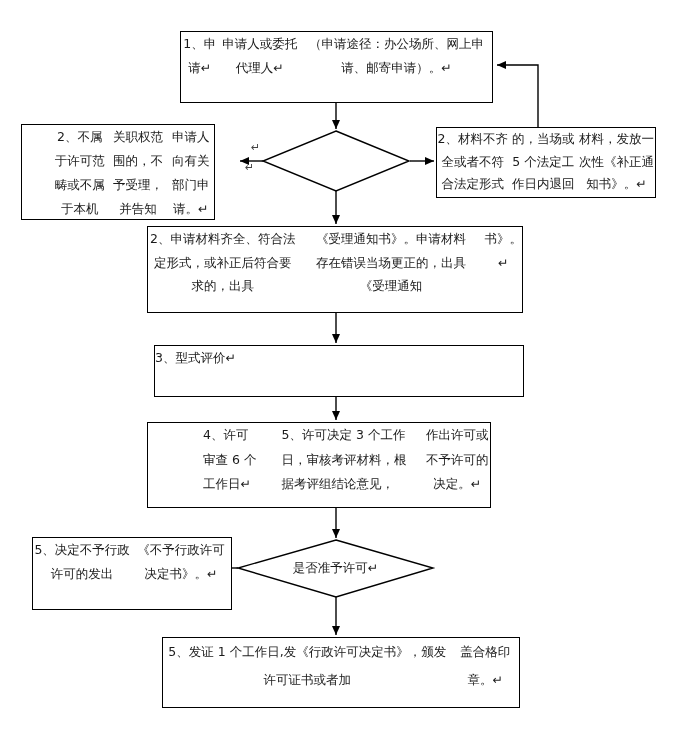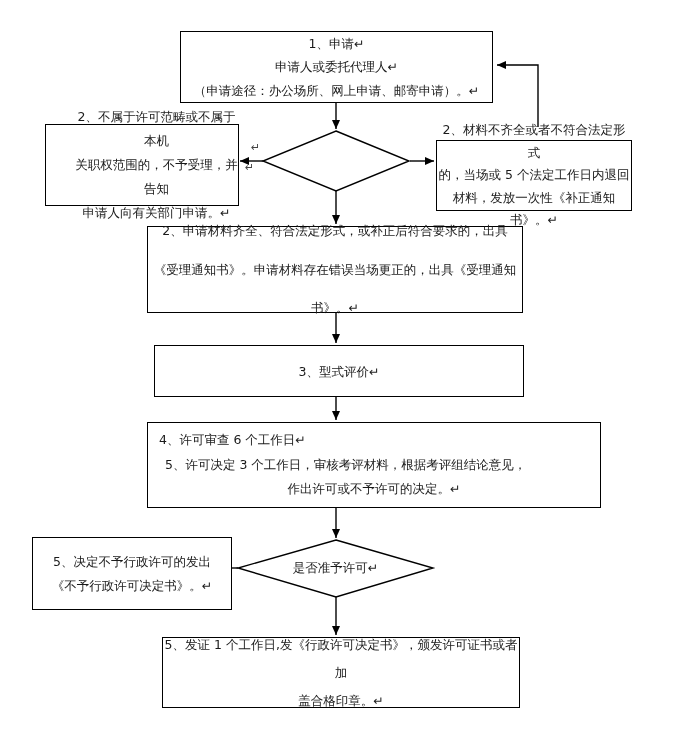--- a/index.html
+++ b/index.html
@@ -8,29 +8,29 @@
     width: 674px; height: 745px; position: relative; overflow: hidden;
     font-family: "DejaVu Sans", sans-serif;
     color: #1a1a1a; font-size: 12.5px;
   }
   .canvas { position: absolute; left: 0; top: 0; width: 674px; height: 745px; }
   svg.wires { position: absolute; left: 0; top: 0; z-index: 1; }
 
   .box {
     position: absolute; z-index: 2;
     border: 1.5px solid #000; background: #fff;
-    display: flex; flex-direction: column; justify-content: center;
+    display: flex; flex-direction: row; 
     text-align: center; line-height: 23px;
   }
   #b1  { left: 180px; top: 31px;  width: 313px; height: 72px;  line-height: 23.5px; }
-  #b2l { left: 45px;  top: 124px; width: 194px; height: 82px;  line-height: 24px; padding-left: 29px; }
-  #b2r { left: 436px; top: 140px; width: 196px; height: 71px;  line-height: 22.5px; }
+  #b2l { left: 21px;  top: 124px; width: 194px; height: 96px;  line-height: 24px; padding-left: 29px; }
+  #b2r { left: 436px; top: 127px; width: 220px; height: 71px;  line-height: 22.5px; }
   #b2m { left: 147px; top: 226px; width: 376px; height: 87px;  line-height: 23.5px; gap: 15px; }
   #b3  { left: 154px; top: 345px; width: 370px; height: 52px; }
-  #b4  { left: 147px; top: 422px; width: 454px; height: 86px;  line-height: 24.5px; }
+  #b4  { left: 147px; top: 422px; width: 344px; height: 86px;  line-height: 24.5px; padding-left: 44px; }
   #b5l { left: 32px;  top: 537px; width: 200px; height: 73px;  line-height: 24px; }
   #b5b { left: 162px; top: 637px; width: 358px; height: 71px;  line-height: 28px; }
 
   .l-left   { text-align: left; padding-left: 11px; padding-right: 6px; }
   .l-left2  { text-align: left; padding-left: 17px; padding-right: 6px; }
   .l-center { text-align: center; }
 
   .dlabel {
     position: absolute; z-index: 2;
     display: flex; align-items: center; justify-content: center;

